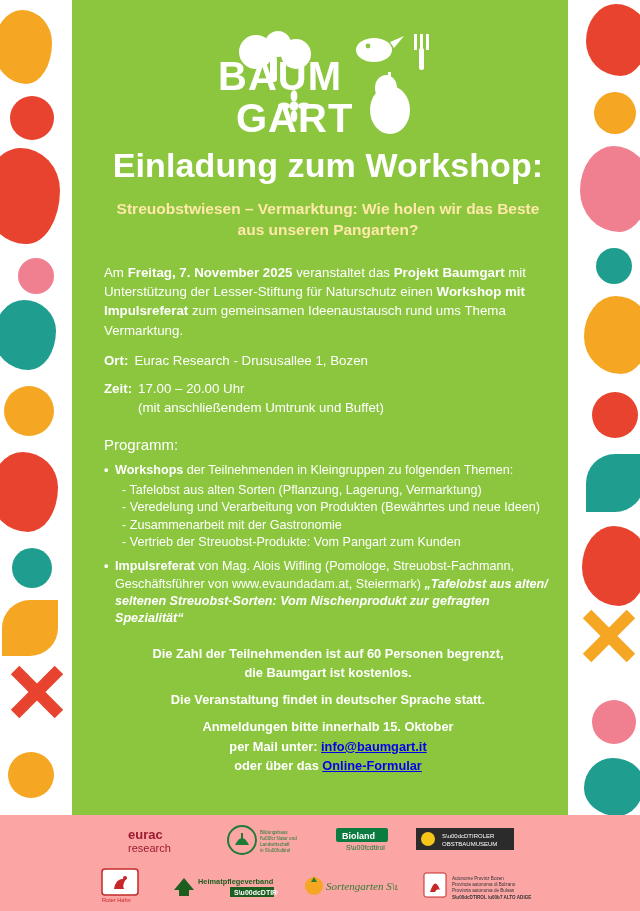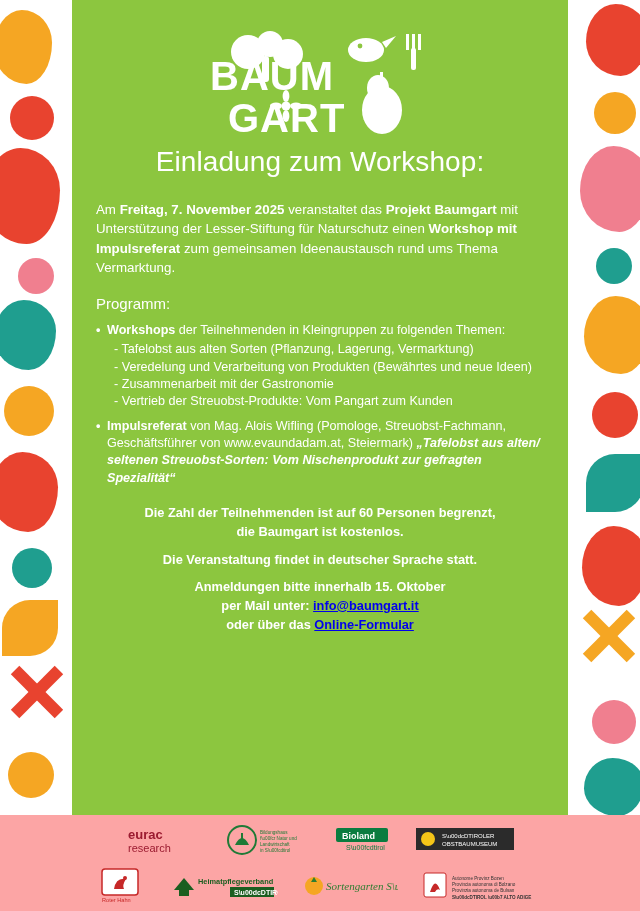--- a/index.html
+++ b/index.html
@@ -30,39 +30,39 @@
 
   
   .field {
     position: absolute;
     left: 72px; top: 0;
     width: 496px; height: 815px;
     background: #8cc63f;
   }
   .content {
     position: absolute;
-    left: 72px; top: 0;
+    left: 80px; top: 0;
     width: 496px; height: 815px;
     padding: 22px 24px 8px 24px;
     color: #ffffff;
   }
 
   
   .logo-wrap {
     position: relative;
     height: 108px;
     margin: 6px 0 8px 0;
   }
   .logo-svg { position: absolute; left: 50%; top: 0; transform: translateX(-50%); }
 
   
   .title {
     text-align: center;
-    font-size: 28px;
-    font-weight: normal;
+    font-size: 34px;
+    font-weight: bold;
     color: #ffffff;
     letter-spacing: .1px;
     margin-top: 10px;
   }
   .subtitle {
     text-align: center;
     font-size: 15.5px;
     font-weight: bold;
     color: #ffe9a8;
     line-height: 1.35;
@@ -210,25 +210,37 @@
           <ellipse cx="116" cy="88" rx="3.4" ry="6"></ellipse>
           <ellipse cx="106" cy="78" rx="6" ry="3.4"></ellipse>
           <ellipse cx="126" cy="78" rx="6" ry="3.4"></ellipse>
         </g>
 
         <text x="58" y="104" font-family="Liberation Sans, sans-serif" font-size="40" font-weight="bold" fill="#ffffff" letter-spacing="1">GART</text>
       </svg>
     </div>
 
     <div class="title">Einladung zum Workshop:</div>
+    <div class="subtitle">Streuobstwiesen – Vermarktung: Wie holen wir das Beste aus unseren Pangarten?</div>
 
     <div class="body">
       <p><span>Am </span><span class="b">Freitag, 7. November 2025</span><span> veranstaltet das </span><span class="b">Projekt Baumgart</span><span> mit Unterstützung der Lesser-Stiftung für Naturschutz einen </span><span class="b">Workshop mit Impulsreferat</span><span> zum gemeinsamen Ideenaustausch rund ums Thema Vermarktung.</span></p>
 
-
+      <div class="row">
+        <span class="lbl">Ort:</span>
+        <span class="val">Eurac Research - Drususallee 1, Bozen</span>
+      </div>
+
+      <div class="row">
+        <span class="lbl">Zeit:</span>
+        <span class="val">
+          <span>17.00 – 20.00 Uhr</span>
+          <span class="sub">(mit anschließendem Umtrunk und Buffet)</span>
+        </span>
+      </div>
 
       <div class="prog-title">Programm:</div>
 
       <ul class="prog">
         <li>
           <span class="b">Workshops</span><span> der Teilnehmenden in Kleingruppen zu folgenden Themen:</span>
           <ul class="sublist">
             <li>- Tafelobst aus alten Sorten (Pflanzung, Lagerung, Vermarktung)</li>
             <li>- Veredelung und Verarbeitung von Produkten (Bewährtes und neue Ideen)</li>
             <li>- Zusammenarbeit mit der Gastronomie</li>

